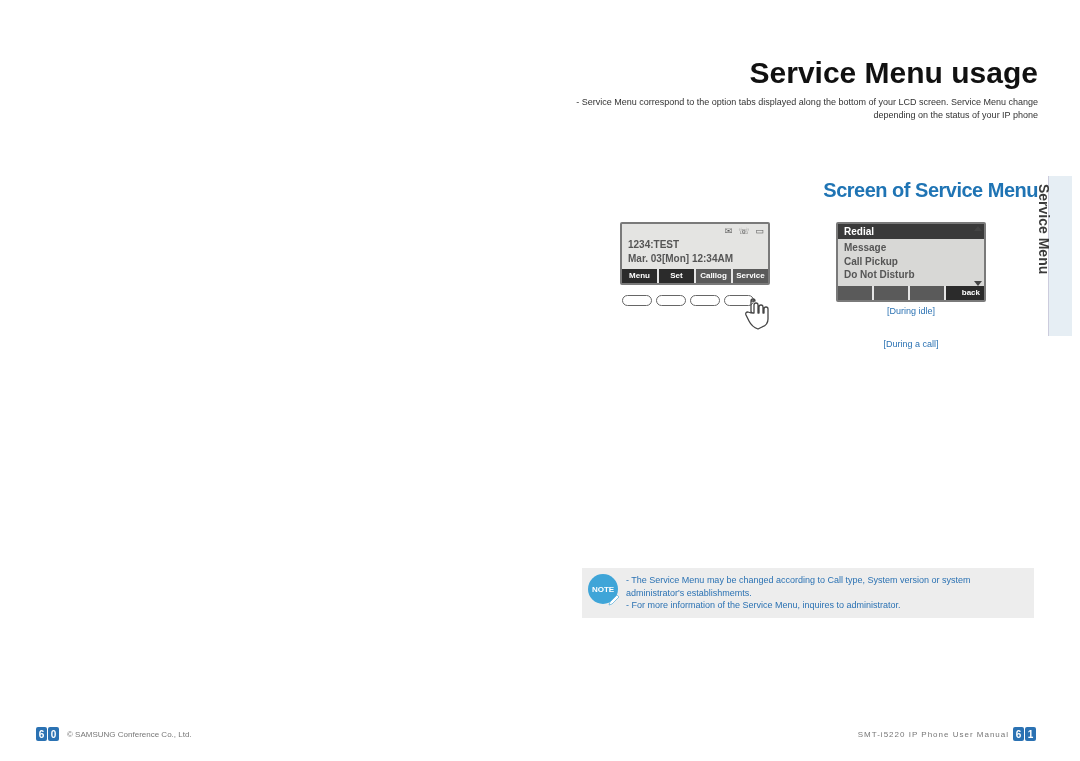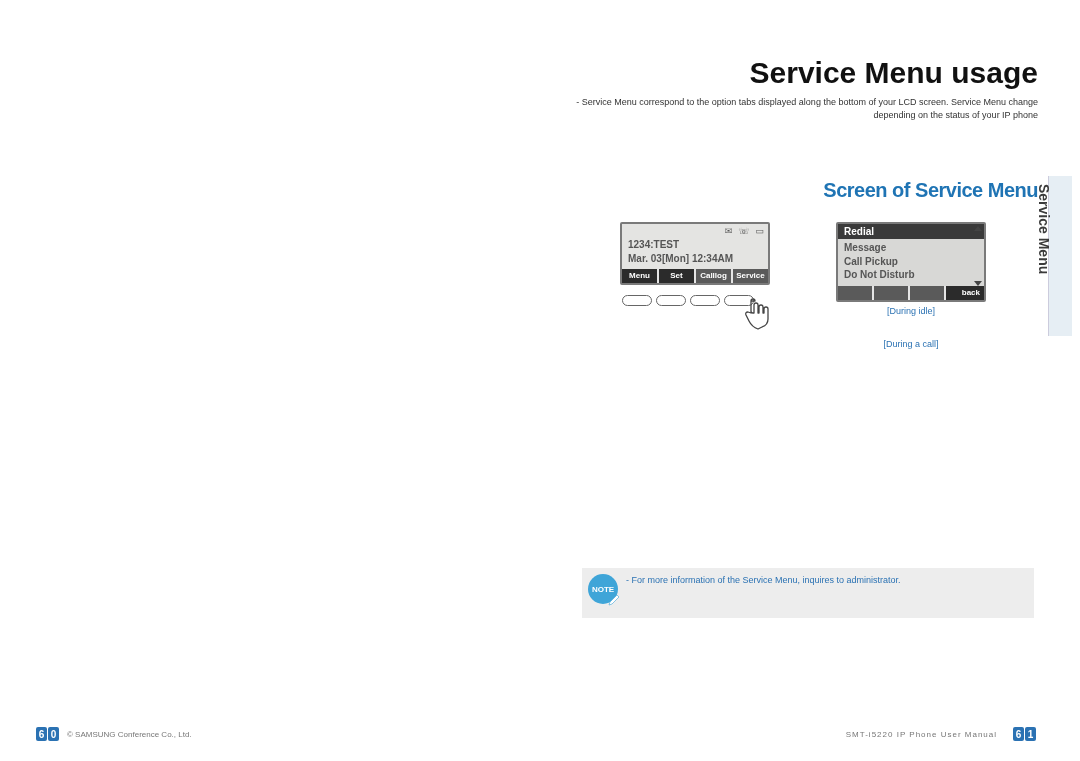--- a/index.html
+++ b/index.html
@@ -50,21 +50,21 @@
 
   .caption { font-size: 9px; color: #2b72b3; text-align: center; margin-top: 4px; }
 
   .note-box { position: absolute; top: 568px; left: 582px; width: 452px; min-height: 50px; background: #ededed; display: flex; align-items: flex-start; padding: 6px 10px 6px 6px; }
   .note-icon { width: 30px; height: 30px; border-radius: 50%; background: #3fa5d8; color: #fff; font-size: 8px; font-weight: bold; display: flex; align-items: center; justify-content: center; margin-right: 8px; flex-shrink: 0; position: relative; }
   .note-icon svg { position: absolute; right: -4px; bottom: -2px; }
   .note-list { font-size: 9px; color: #2b72b3; line-height: 1.4; list-style: none; }
   .note-list li::before { content: "- "; }
 
   .footer-left { position: absolute; bottom: 20px; left: 36px; display: flex; align-items: center; gap: 8px; }
-  .footer-right { position: absolute; bottom: 20px; right: 36px; display: flex; align-items: center; gap: 16px; }
+  .footer-right { position: absolute; bottom: 20px; right: 36px; display: flex; align-items: center; gap: 4px; }
   .page-num { display: flex; gap: 1px; }
   .page-num .d { width: 11px; height: 14px; background: #2b72b3; color: #fff; font-size: 10px; font-weight: bold; display: flex; align-items: center; justify-content: center; border-radius: 2px; }
   .footer-text { font-size: 8px; color: #777; letter-spacing: 1px; }
   .copyright { font-size: 8px; color: #777; }
 </style>
 </head>
 <body>
 
 <div class="page-left">
   <div class="footer-left">
@@ -162,15 +162,16 @@
 </div>
 
 <div class="note-box">
   <div class="note-icon">
     <span>NOTE</span>
     <svg width="14" height="14" viewBox="0 0 14 14">
         <path d="M2 10 L9 3 L11 5 L4 12 L1 13 Z" fill="#fff" stroke="#3fa5d8" stroke-width="0.6"></path>
       </svg>
   </div>
   <ul class="note-list">
+    <li>The Service Menu may be changed according to Call type, System version or system administrator's establishmemts.</li>
     <li>For more information of the Service Menu, inquires to administrator.</li>
   </ul>
 </div>
 
 </body></html>

